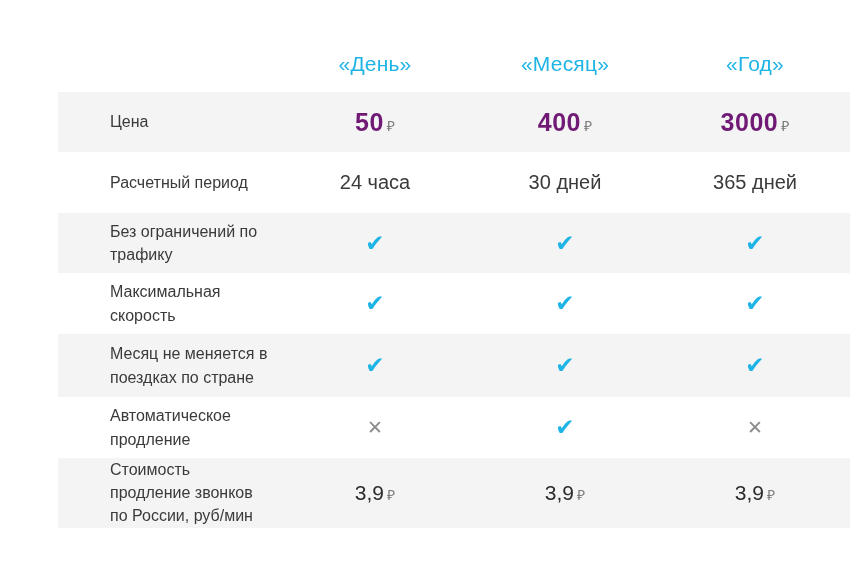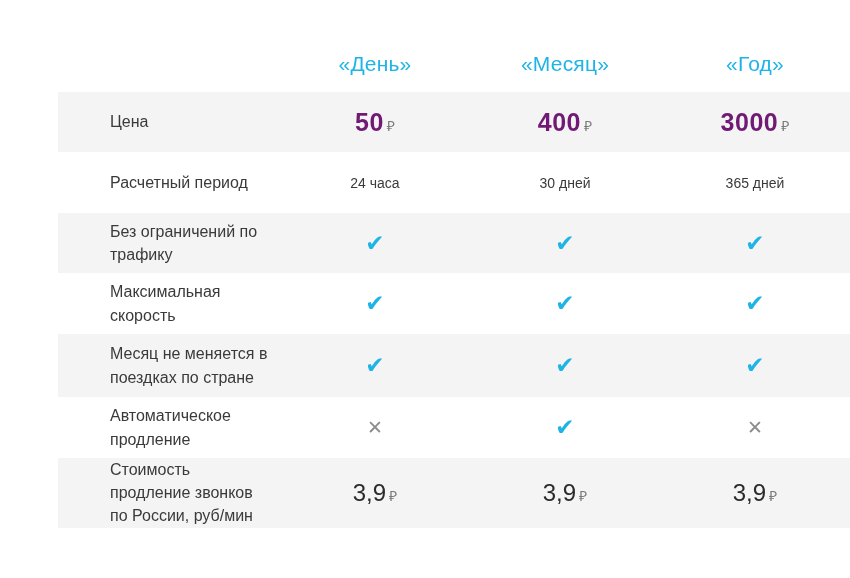--- a/index.html
+++ b/index.html
@@ -82,25 +82,25 @@
     color: #701a75;
     letter-spacing: 0.5px;
   }
   .rub {
     font-size: 14px;
     font-weight: normal;
     color: #7a7a7a;
     margin-left: 3px;
   }
   .period-val {
-    font-size: 14px;
+    font-size: 20px;
     color: #3a3a3a;
   }
   .rate {
-    font-size: 24px;
+    font-size: 21px;
     color: #2b2b2b;
   }
   .mark-yes {
     display: inline-block;
     color: #1eb4e6;
     font-size: 23px;
     line-height: 1;
     font-family: "DejaVu Sans", sans-serif;
   }
   .mark-no {

